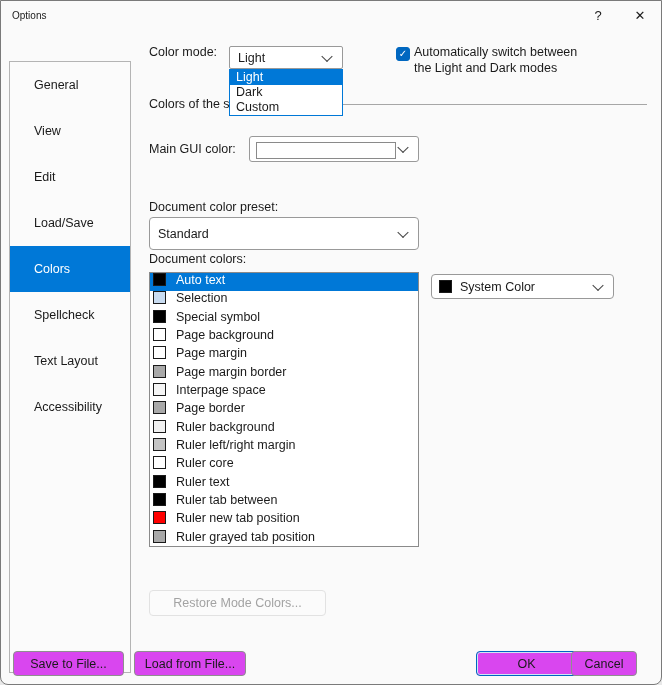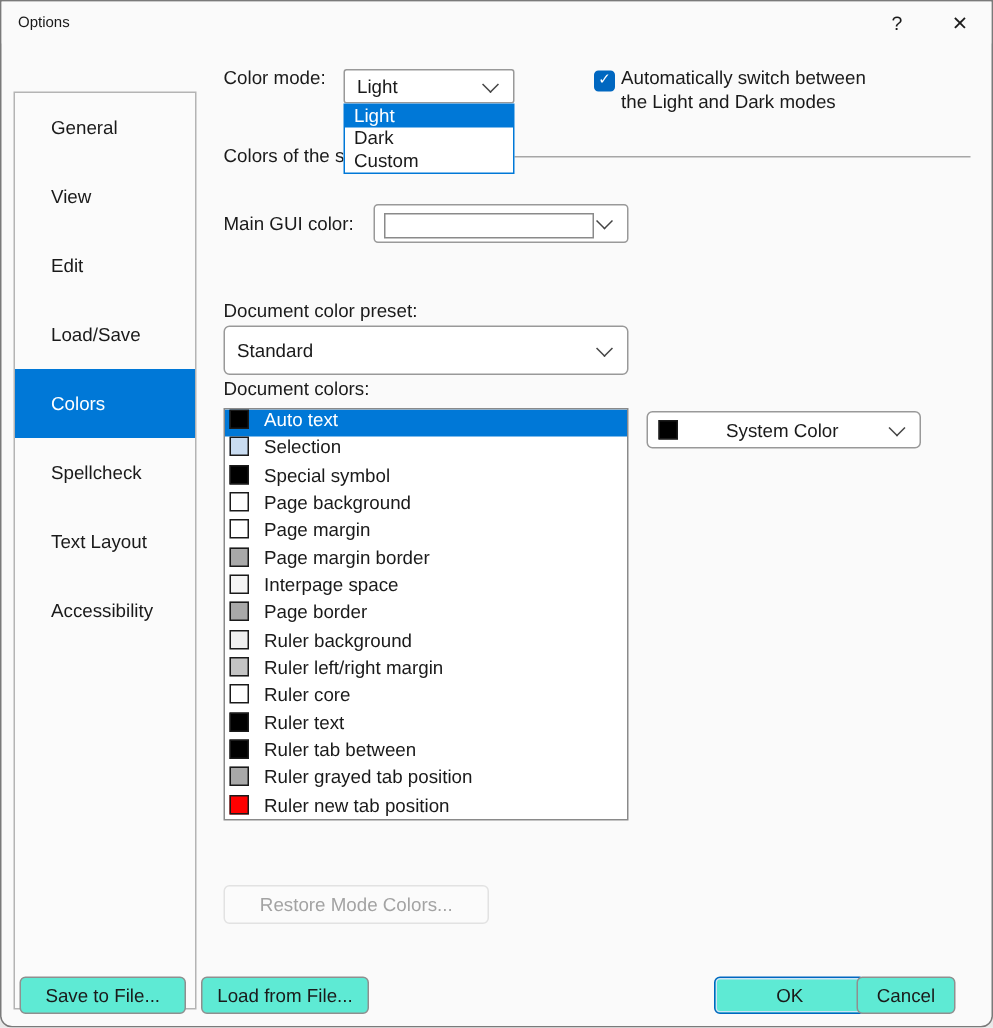--- a/index.html
+++ b/index.html
@@ -40,25 +40,25 @@
   .combo.gui{left:248px;top:135px;width:170px;height:26px;}
   .gui-preview{position:absolute;left:6px;top:5px;width:138px;height:15px;background:#ffffff;border:1px solid #8a8a8a;}
   
   .combo.preset{left:148px;top:216px;width:270px;height:33px;border-radius:4px;text-align:right;}
   
   .listbox{position:absolute;left:148px;top:271px;width:270px;height:275px;background:#ffffff;border:1px solid #8a8a8a;box-sizing:border-box;overflow:hidden;}
   .lb-row{height:18.33px;display:flex;padding-left:3px;box-sizing:border-box;cursor:default;}
   .lb-row.selected{background:#0078d7;color:#ffffff;}
   .swatch{width:13px;height:13px;border:1px solid #1a1a1a;box-sizing:border-box;margin-right:10px;flex:0 0 13px;}
   
-  .combo.sys{left:430px;top:273px;width:183px;height:25px;border-radius:4px;gap:24px;}
+  .combo.sys{left:430px;top:273px;width:183px;height:25px;border-radius:4px;}
   .sys-swatch{width:13px;height:13px;border:1px solid #1a1a1a;box-sizing:border-box;margin-left:7px;}
   .combo.sys .val{padding-left:8px;}
   
-  .btn{position:absolute;background:#5eead4;border:1px solid #8f8f8f;border-radius:4px;box-sizing:border-box;display:flex;align-items:center;justify-content:center;font-size:12.5px;color:#1a1a1a;cursor:default;}
+  .btn{position:absolute;background:#d946ef;border:1px solid #8f8f8f;border-radius:4px;box-sizing:border-box;display:flex;align-items:center;justify-content:center;font-size:12.5px;color:#1a1a1a;cursor:default;}
   .btn.restore{left:148px;top:589px;width:177px;height:26px;border-color:#e2e2e2;background:#fbfbfb;color:#a3a3a3;}
   .btn.save{left:12px;top:650px;width:111px;height:25px;}
   .btn.load{left:133px;top:650px;width:112px;height:25px;}
   .btn.ok{left:475px;top:650px;width:101px;height:25px;border:1px solid #0067c0;box-shadow:inset 0 0 0 1px #cfe4f7;}
   .btn.cancel{left:570px;top:650px;width:66px;height:25px;}
 </style>
 </head>
 <body>
 
 <div class="dialog">
@@ -165,26 +165,26 @@
       </div>
       <div class="lb-row">
         <span class="swatch" style="background: rgb(0, 0, 0);"></span>
         <span>Ruler text</span>
       </div>
       <div class="lb-row">
         <span class="swatch" style="background: rgb(0, 0, 0);"></span>
         <span>Ruler tab between</span>
       </div>
       <div class="lb-row">
+        <span class="swatch" style="background: rgb(255, 0, 0);"></span>
+        <span>Ruler new tab position</span>
+      </div>
+      <div class="lb-row">
         <span class="swatch" style="background: rgb(169, 169, 169);"></span>
         <span>Ruler grayed tab position</span>
-      </div>
-      <div class="lb-row">
-        <span class="swatch" style="background: rgb(255, 0, 0);"></span>
-        <span>Ruler new tab position</span>
       </div>
     </div>
 
   <div class="combo sys">
     <span class="sys-swatch" id="sys-swatch" style="background: rgb(0, 0, 0);"></span>
     <span class="val">System Color</span>
     <span class="chev"></span>
   </div>
 
   <div class="btn restore">Restore Mode Colors...</div>

